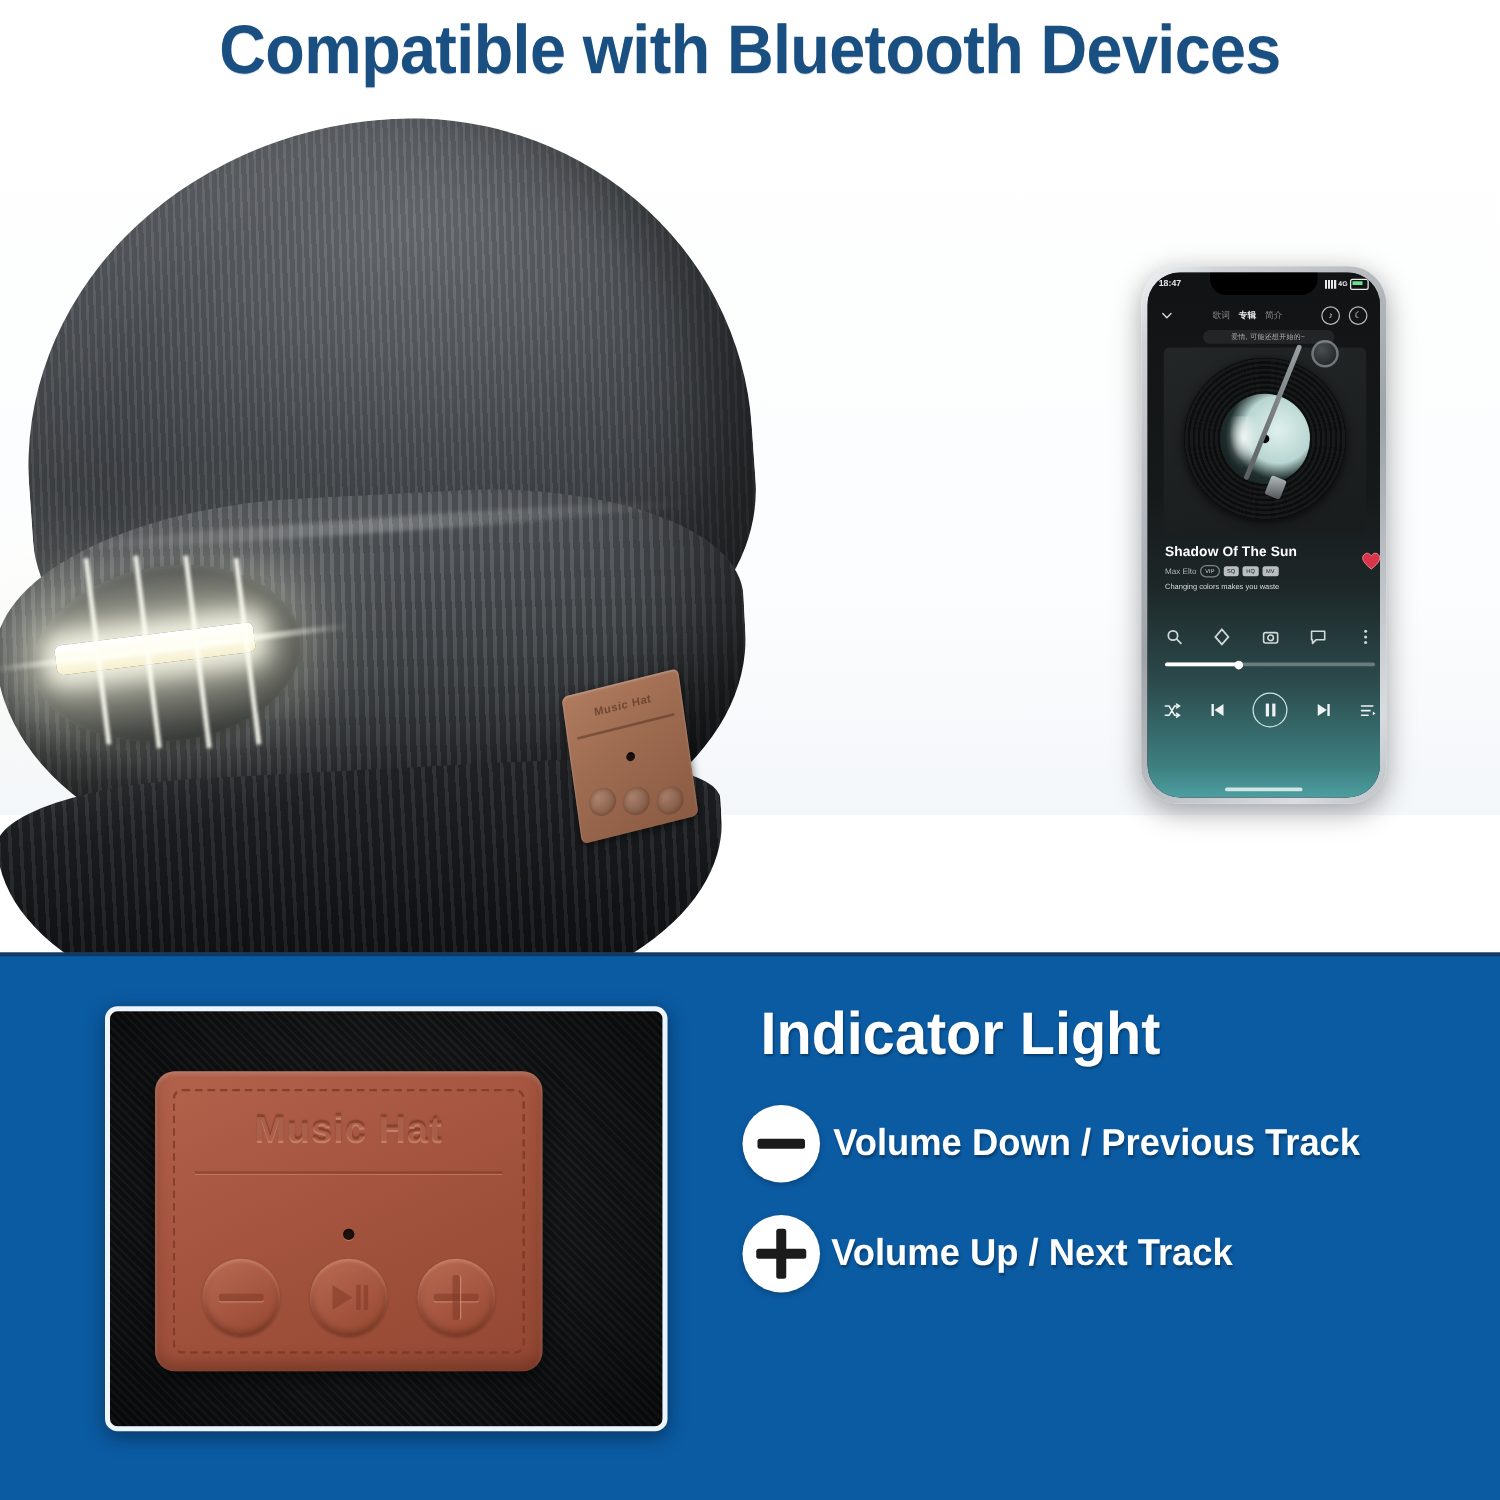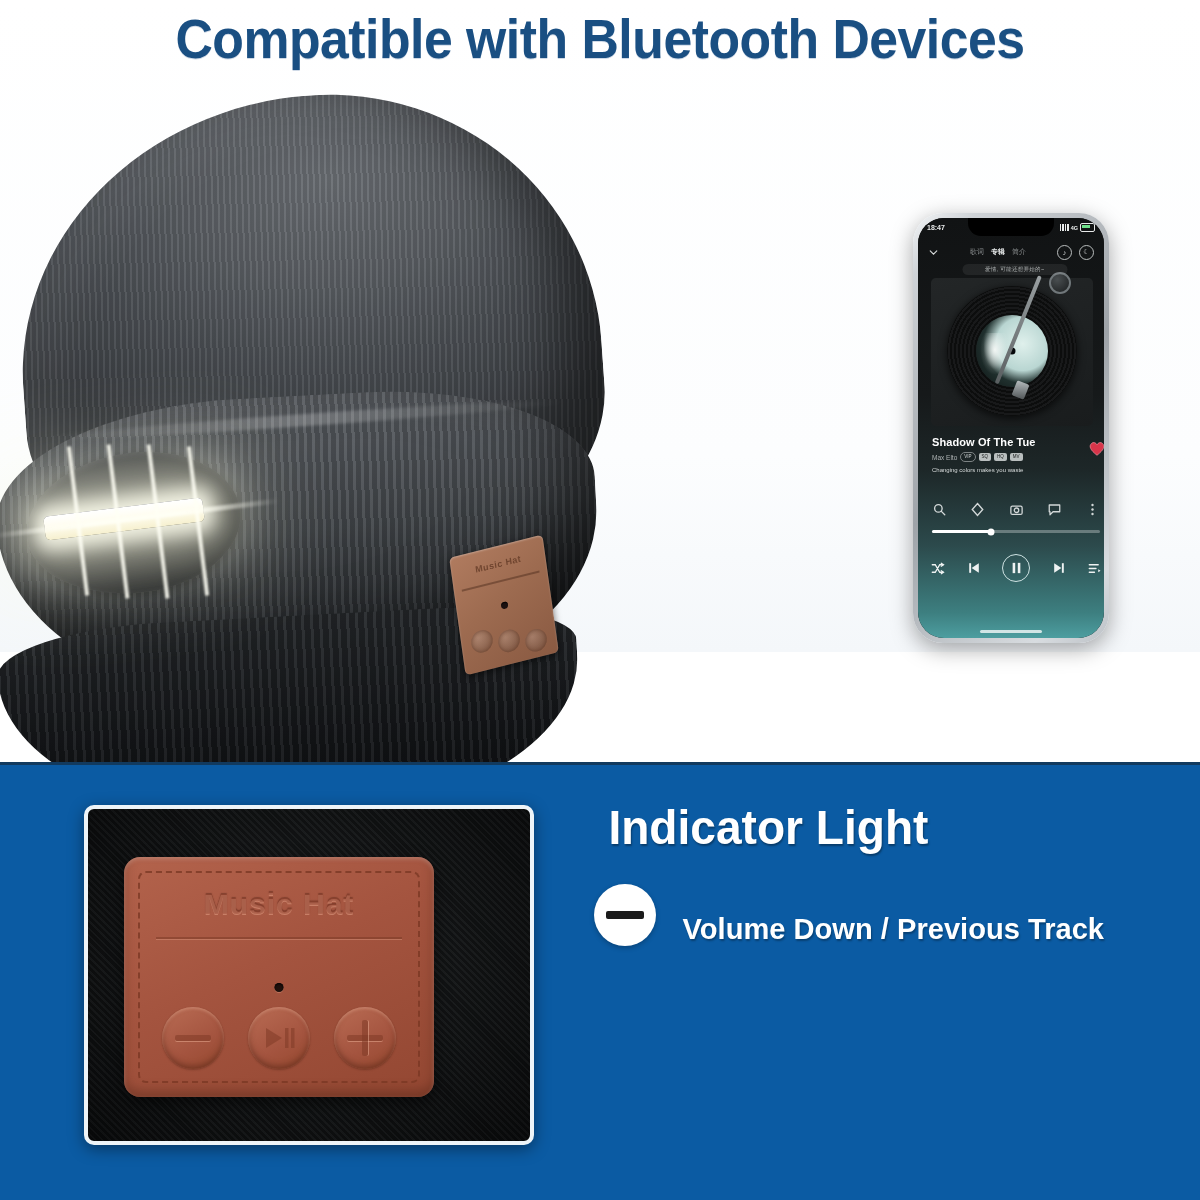--- a/index.html
+++ b/index.html
@@ -213,21 +213,21 @@
       box-shadow:0 1px 0 rgba(235,175,150,.5);}
   .emb-plus-h{position:absolute;width:36px;height:6px;border-radius:2px;
       background:rgba(128,58,38,.55);box-shadow:0 1px 0 rgba(235,175,150,.5);}
   .emb-plus-v{position:absolute;width:6px;height:36px;border-radius:2px;
       background:rgba(128,58,38,.55);box-shadow:1px 0 0 rgba(235,175,150,.5);}
 
   .indicator-title{position:absolute;left:598px;top:800px;width:520px;
       font-size:48px;font-weight:bold;color:#ffffff;
       text-shadow:1px 2px 2px rgba(0,0,0,.35);transform:scaleX(.96);}
 
-  .ind-row{position:absolute;left:594px;display:flex;align-items:flex-end;gap:20px;}
+  .ind-row{position:absolute;left:594px;display:flex;align-items:center;gap:4px;}
   .ind-row.r1{top:884px;} .ind-row.r2{top:972px;} .ind-row.r3{top:1060px;}
   .ind-circle{width:62px;height:62px;border-radius:50%;background:#fff;flex:none;
       display:flex;align-items:center;justify-content:center;position:relative;
       box-shadow:0 2px 5px rgba(0,0,0,.25);}
   .ind-text{font-size:30px;font-weight:bold;color:#fff;white-space:nowrap;
       text-shadow:1px 2px 2px rgba(0,0,0,.3);transform:scaleX(.97);}
   .g-minus{width:38px;height:8px;border-radius:2px;background:#1b1b1b;}
   .g-plus-h{position:absolute;width:40px;height:8px;border-radius:2px;background:#1b1b1b;}
   .g-plus-v{position:absolute;width:8px;height:40px;border-radius:2px;background:#1b1b1b;}
   .g-play{width:0;height:0;border-left:20px solid #1b1b1b;
@@ -304,21 +304,21 @@
           <div class="vinyl">
             <div class="vinyl-label"></div>
             <div class="vinyl-hole"></div>
           </div>
           <div class="tonearm"></div>
           <div class="tonearm-pivot"></div>
           <div class="tonearm-head"></div>
         </div>
 
         <div class="track-info">
-          <div class="track-title">Shadow Of The Tue</div>
+          <div class="track-title">Shadow Of The Sun</div>
           <div class="track-meta">
             <span class="track-artist">Max Elto</span>
             <span class="tag-pill">VIP</span>
             <span class="tag-box">SQ</span>
             <span class="tag-box">HQ</span>
             <span class="tag-box">MV</span>
           </div>
           <div class="track-lyric">Changing colors makes you waste</div>
           <svg class="heart" viewBox="0 0 24 22">
             <path d="M12 20 C3 13 1 8 4.5 4.5 C7.5 1.5 11 4 12 6 C13 4 16.5 1.5 19.5 4.5 C23 8 21 13 12 20Z" fill="#d8354a" stroke="#f08a9a" stroke-width="1"></path>
@@ -412,15 +412,22 @@
 
   <div class="indicator-title">Indicator Light</div>
 
   <div class="ind-row r1">
     <div class="ind-circle">
       <div class="g-minus"></div>
     </div>
     <div class="ind-text">Volume Down / Previous Track</div>
   </div>
 
+  <div class="ind-row r2">
+    <div class="ind-circle">
+      <div class="g-plus-h"></div>
+      <div class="g-plus-v"></div>
+    </div>
+    <div class="ind-text">Volume Up / Next Track</div>
+  </div>
 
 
 </div>
 
 </body></html>

